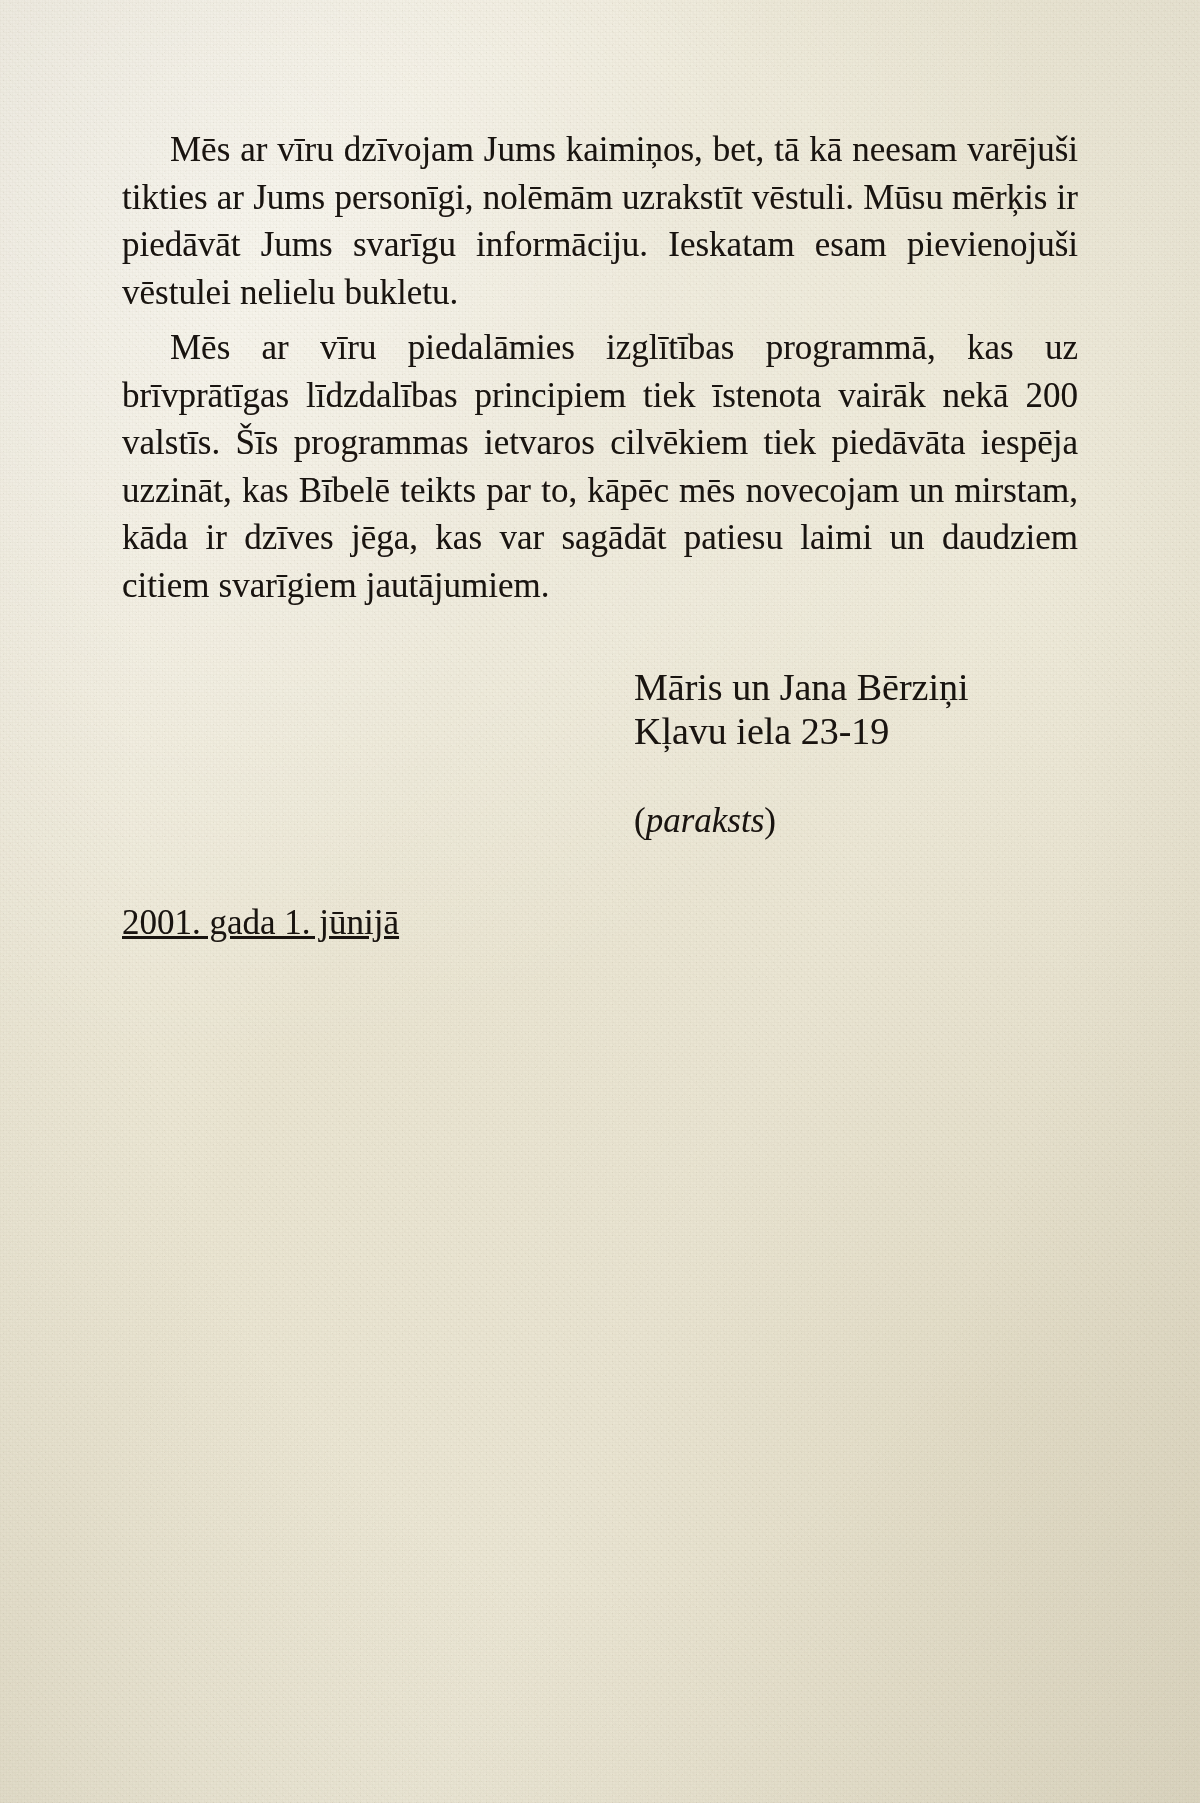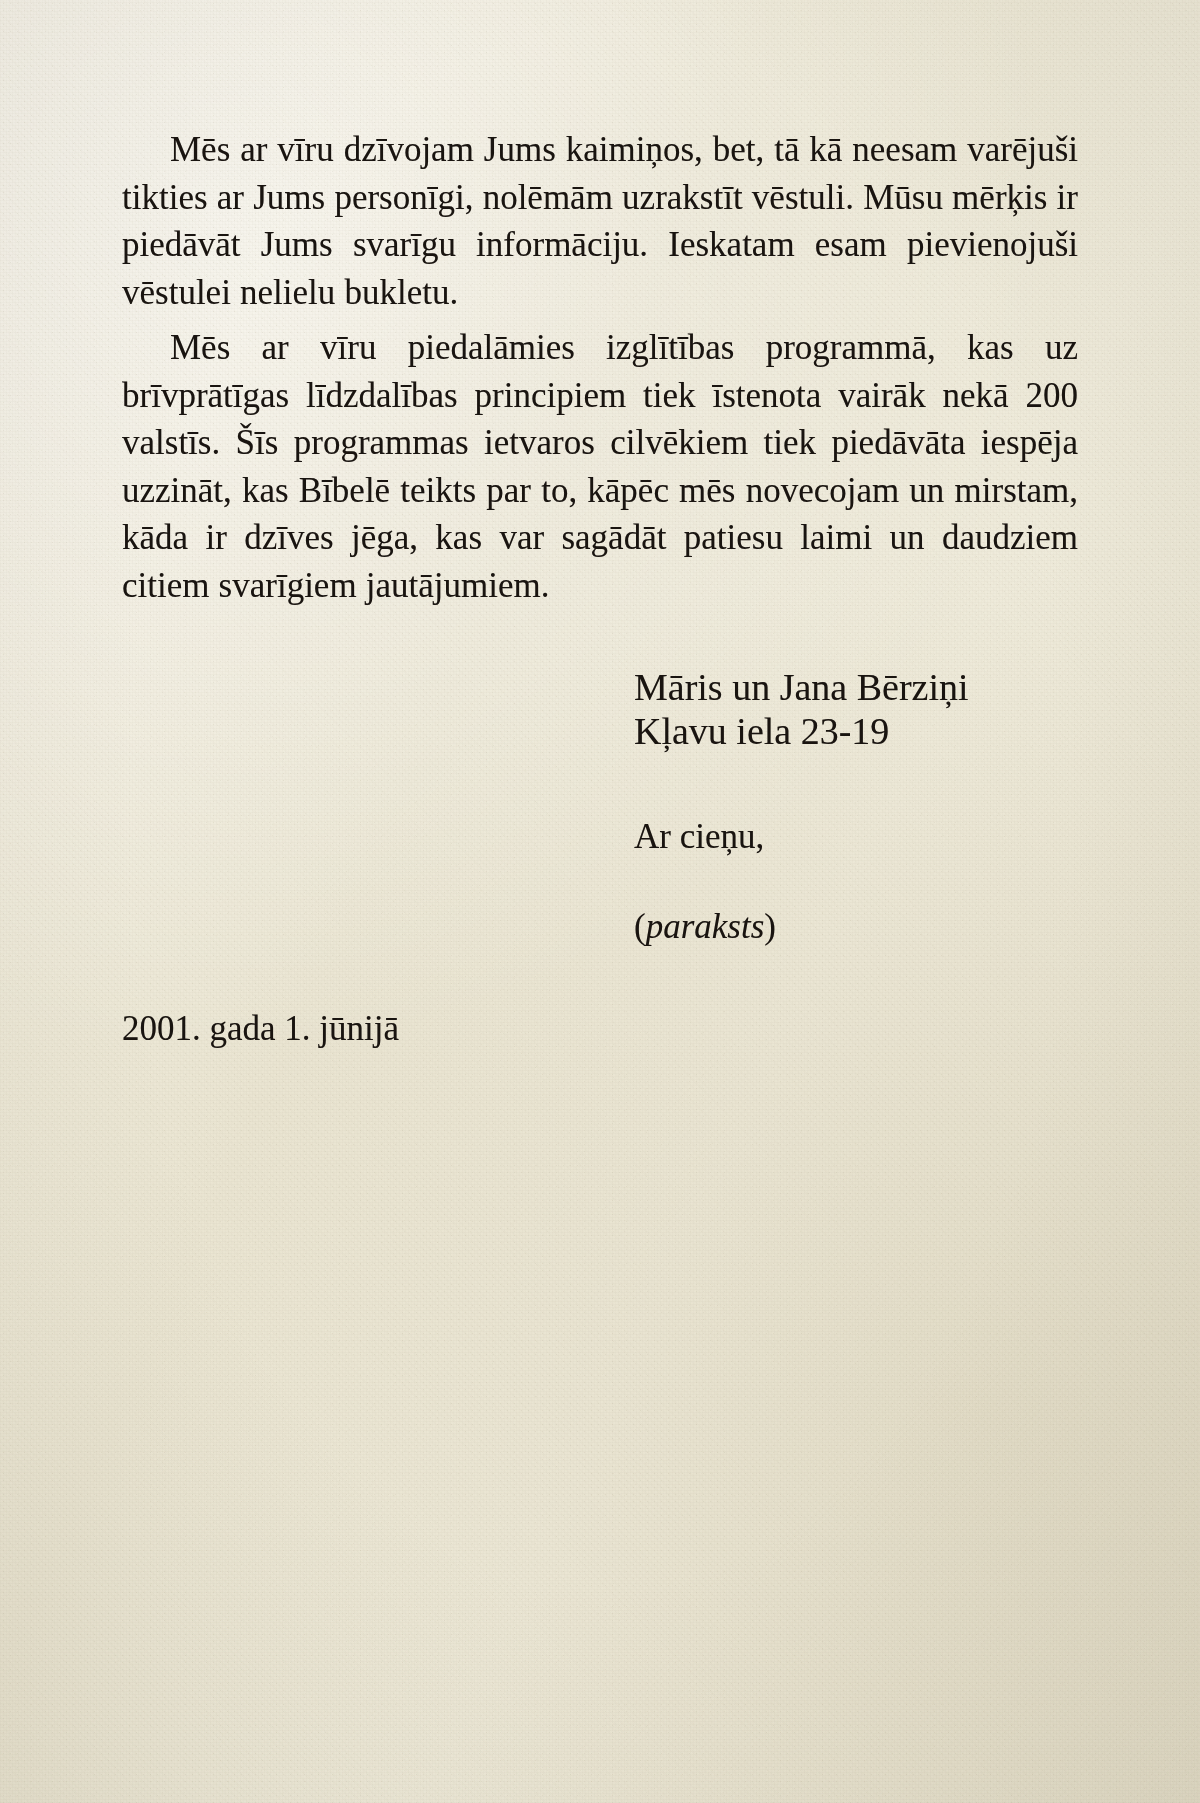--- a/index.html
+++ b/index.html
@@ -115,20 +115,21 @@
     text-shadow: 0 0 0.55px rgba(25,20,16,0.30);
   }
   .signature-mark .paren { font-style: normal; }
 
   .date {
     margin-top: 58px;
     padding-left: 0;
     font-size: 35px;
     line-height: 44px;
     text-shadow: 0 0 0.55px rgba(25,20,16,0.30);
+    text-decoration: underline;
   }
 </style>
 </head>
 <body>
 
 <div class="page">
   <div class="grain"></div>
   <div class="speckle"></div>
   <div class="vignette"></div>
 
@@ -138,21 +139,20 @@
     <p class="para">Mēs ar vīru dzīvojam Jums kaimiņos, bet, tā kā neesam varējuši tikties ar Jums personīgi, nolēmām uzrakstīt vēstuli. Mūsu mērķis ir piedāvāt Jums svarīgu informāciju. Ieskatam esam pievienojuši vēstulei nelielu bukletu.</p>
 
     <p class="para">Mēs ar vīru piedalāmies izglītības programmā, kas uz brīvprātīgas līdzdalības principiem tiek īstenota vairāk nekā 200 valstīs. Šīs programmas ietvaros cilvēkiem tiek piedāvāta iespēja uzzināt, kas Bībelē teikts par to, kāpēc mēs novecojam un mirstam, kāda ir dzīves jēga, kas var sagādāt patiesu laimi un daudziem citiem svarīgiem jautājumiem.</p>
 
 
     <div class="sign-block">
       <div class="sign-line">Māris un Jana Bērziņi</div>
       <div class="sign-line">Kļavu iela 23-19</div>
     </div>
 
-    <div class="closing">Ar cieņu,</div>
 
     <div class="signature-mark">
       <span class="paren">(</span><span>paraksts</span><span class="paren">)</span>
     </div>
 
     <div class="date">2001. gada 1. jūnijā</div>
 
   </div>
 </div>
 

